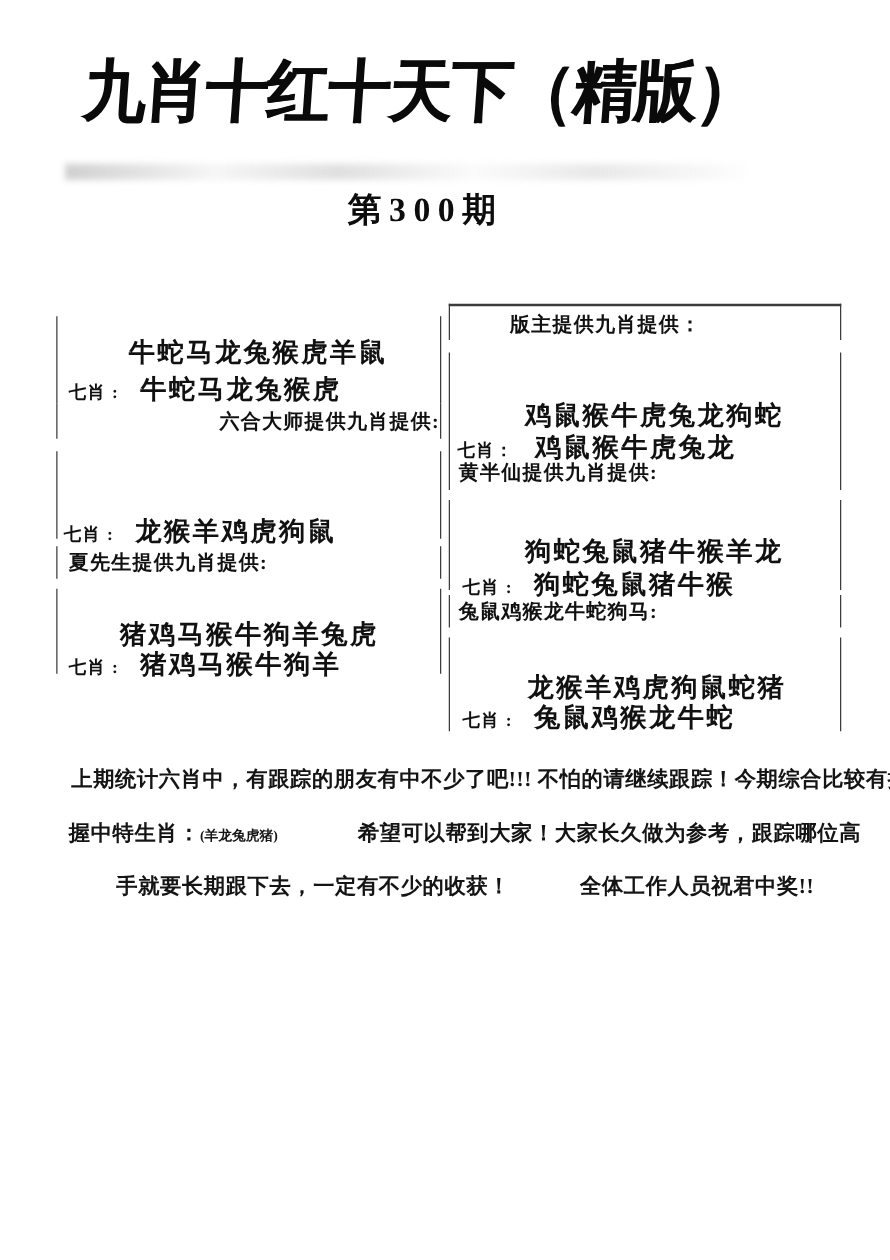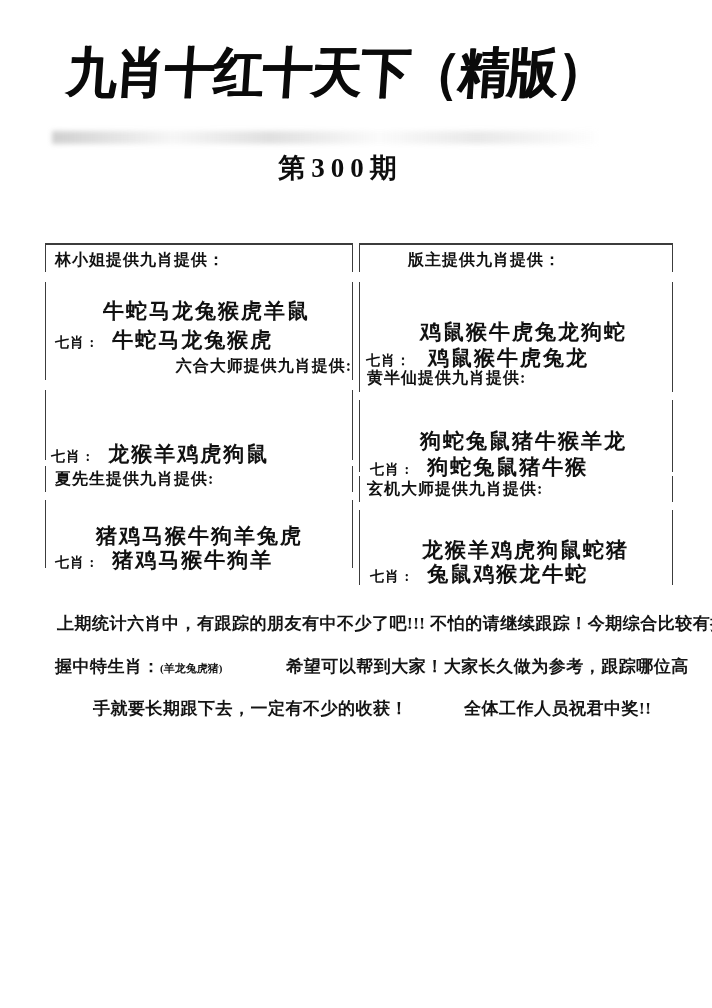--- a/index.html
+++ b/index.html
@@ -122,23 +122,20 @@
 
   <div class="title-banner">九肖十红十天下（精版）</div>
 
   <div class="smudge"></div>
 
   <div class="issue">第300期</div>
 
   <div class="board">
 
     <div class="col col-left">
-      <div class="row row-top r-lh1">
-        <div class="hdr">林小姐提供九肖提供：</div>
-      </div>
       <div class="row r-lc1">
         <div class="nine">牛蛇马龙兔猴虎羊鼠</div>
         <div class="seven">
           <span class="lbl">七肖 :</span>
           <span class="val">牛蛇马龙兔猴虎</span>
         </div>
       </div>
       <div class="row r-lh2">
         <div class="hdr">六合大师提供九肖提供:</div>
       </div>
@@ -175,21 +172,21 @@
         <div class="hdr">黄半仙提供九肖提供:</div>
       </div>
       <div class="row r-rc2">
         <div class="nine">狗蛇兔鼠猪牛猴羊龙</div>
         <div class="seven">
           <span class="lbl">七肖 :</span>
           <span class="val">狗蛇兔鼠猪牛猴</span>
         </div>
       </div>
       <div class="row r-rh3">
-        <div class="hdr">玄机大师提供九肖提供:</div>
+        <div class="hdr">兔鼠鸡猴龙牛蛇狗马:</div>
       </div>
       <div class="row r-rc3">
         <div class="nine">龙猴羊鸡虎狗鼠蛇猪</div>
         <div class="seven">
           <span class="lbl">七肖 :</span>
           <span class="val">兔鼠鸡猴龙牛蛇</span>
         </div>
       </div>
     </div>
 

